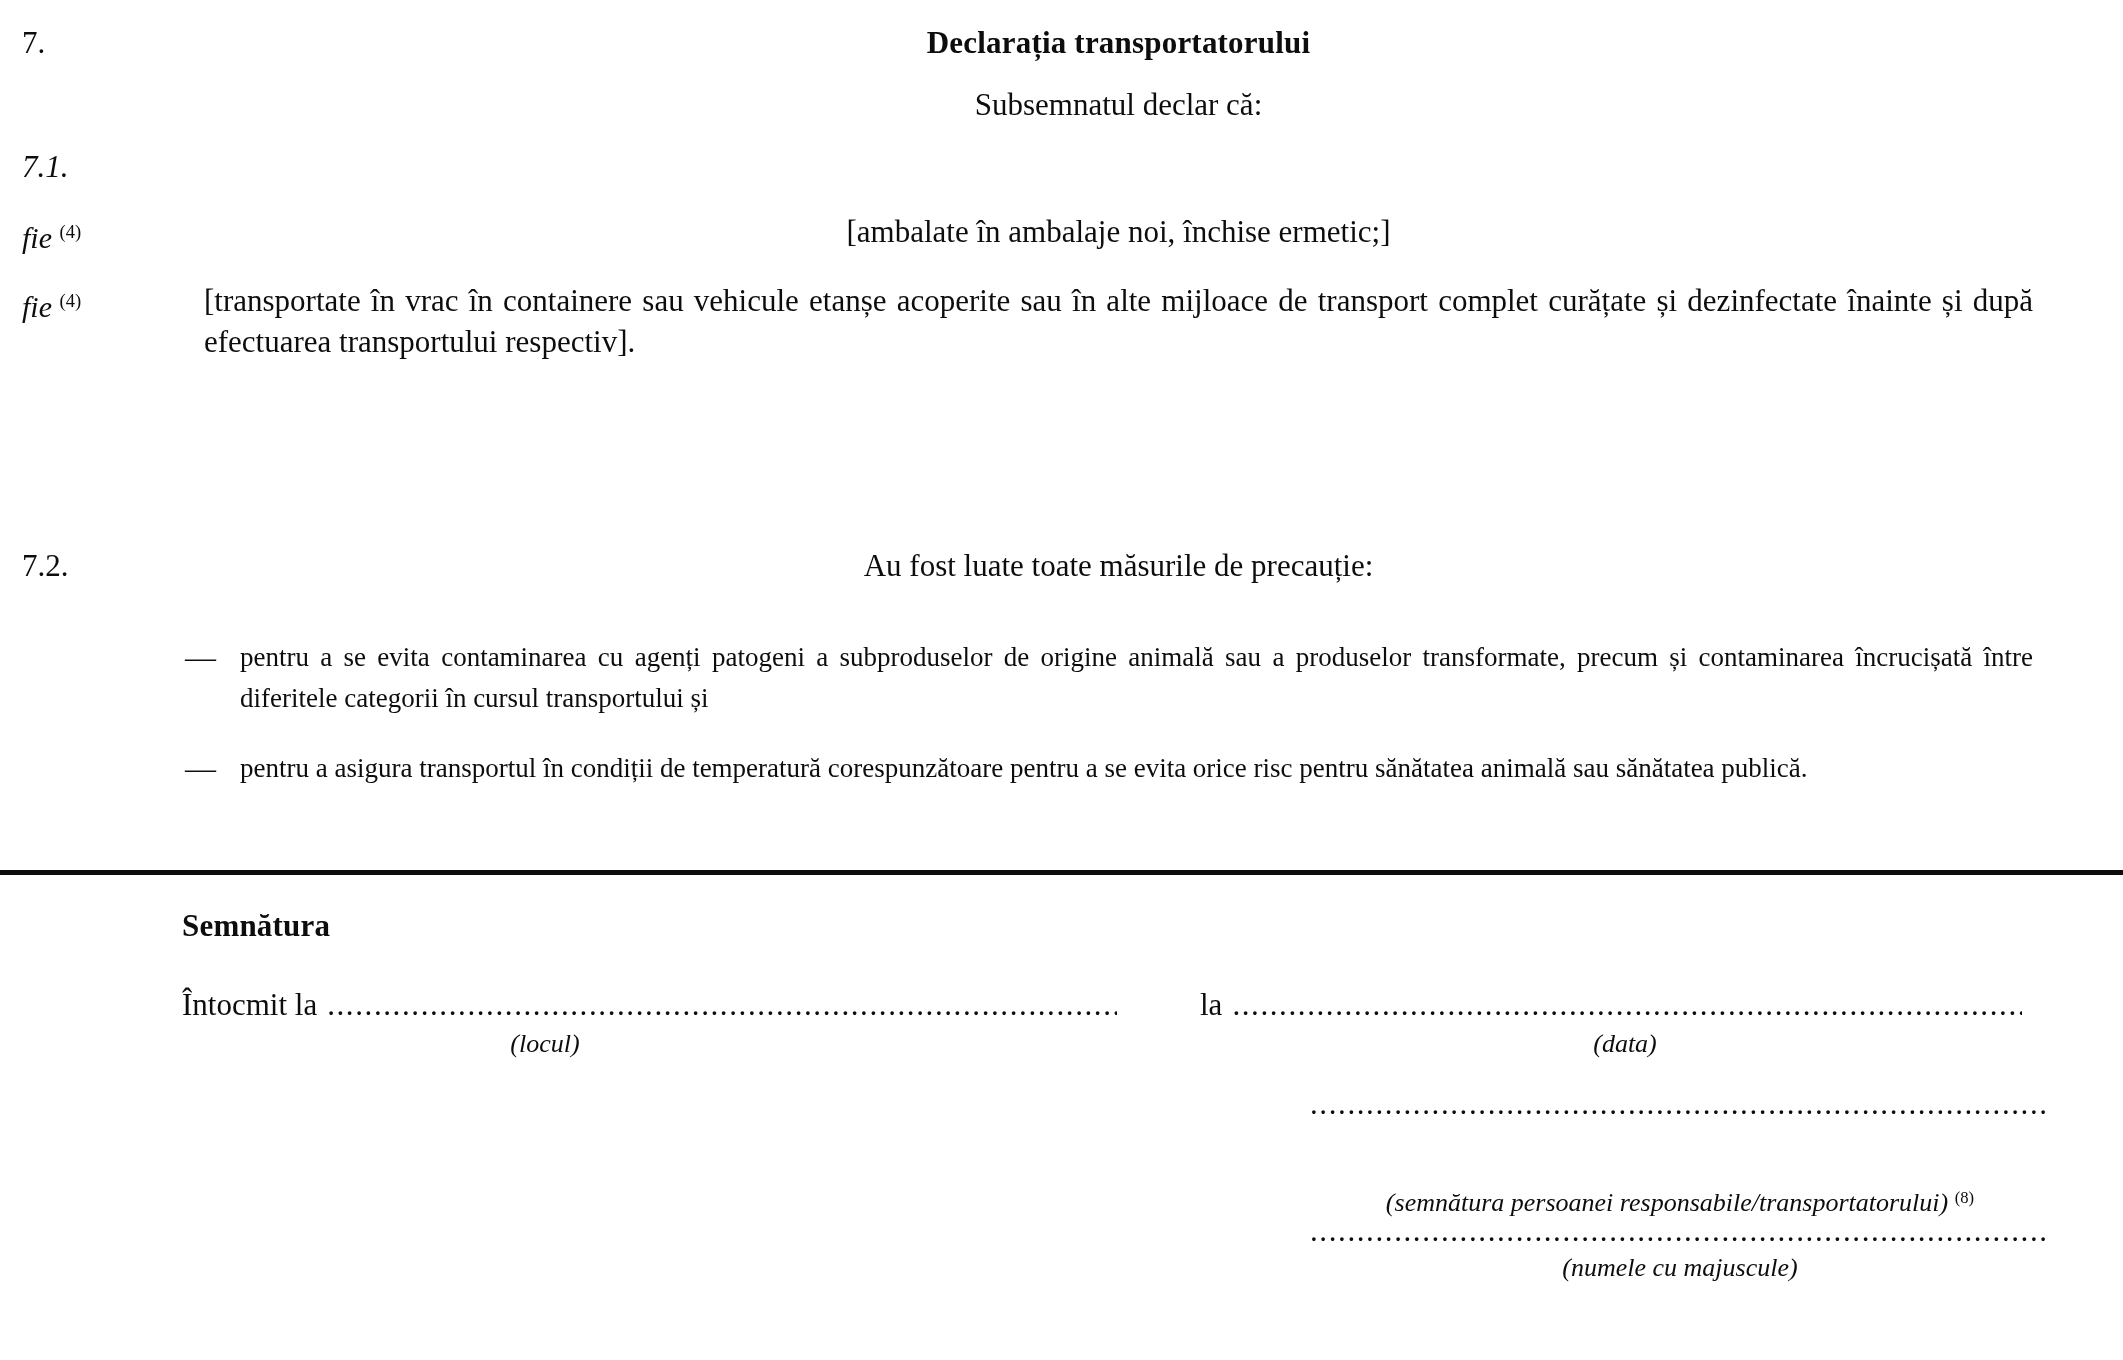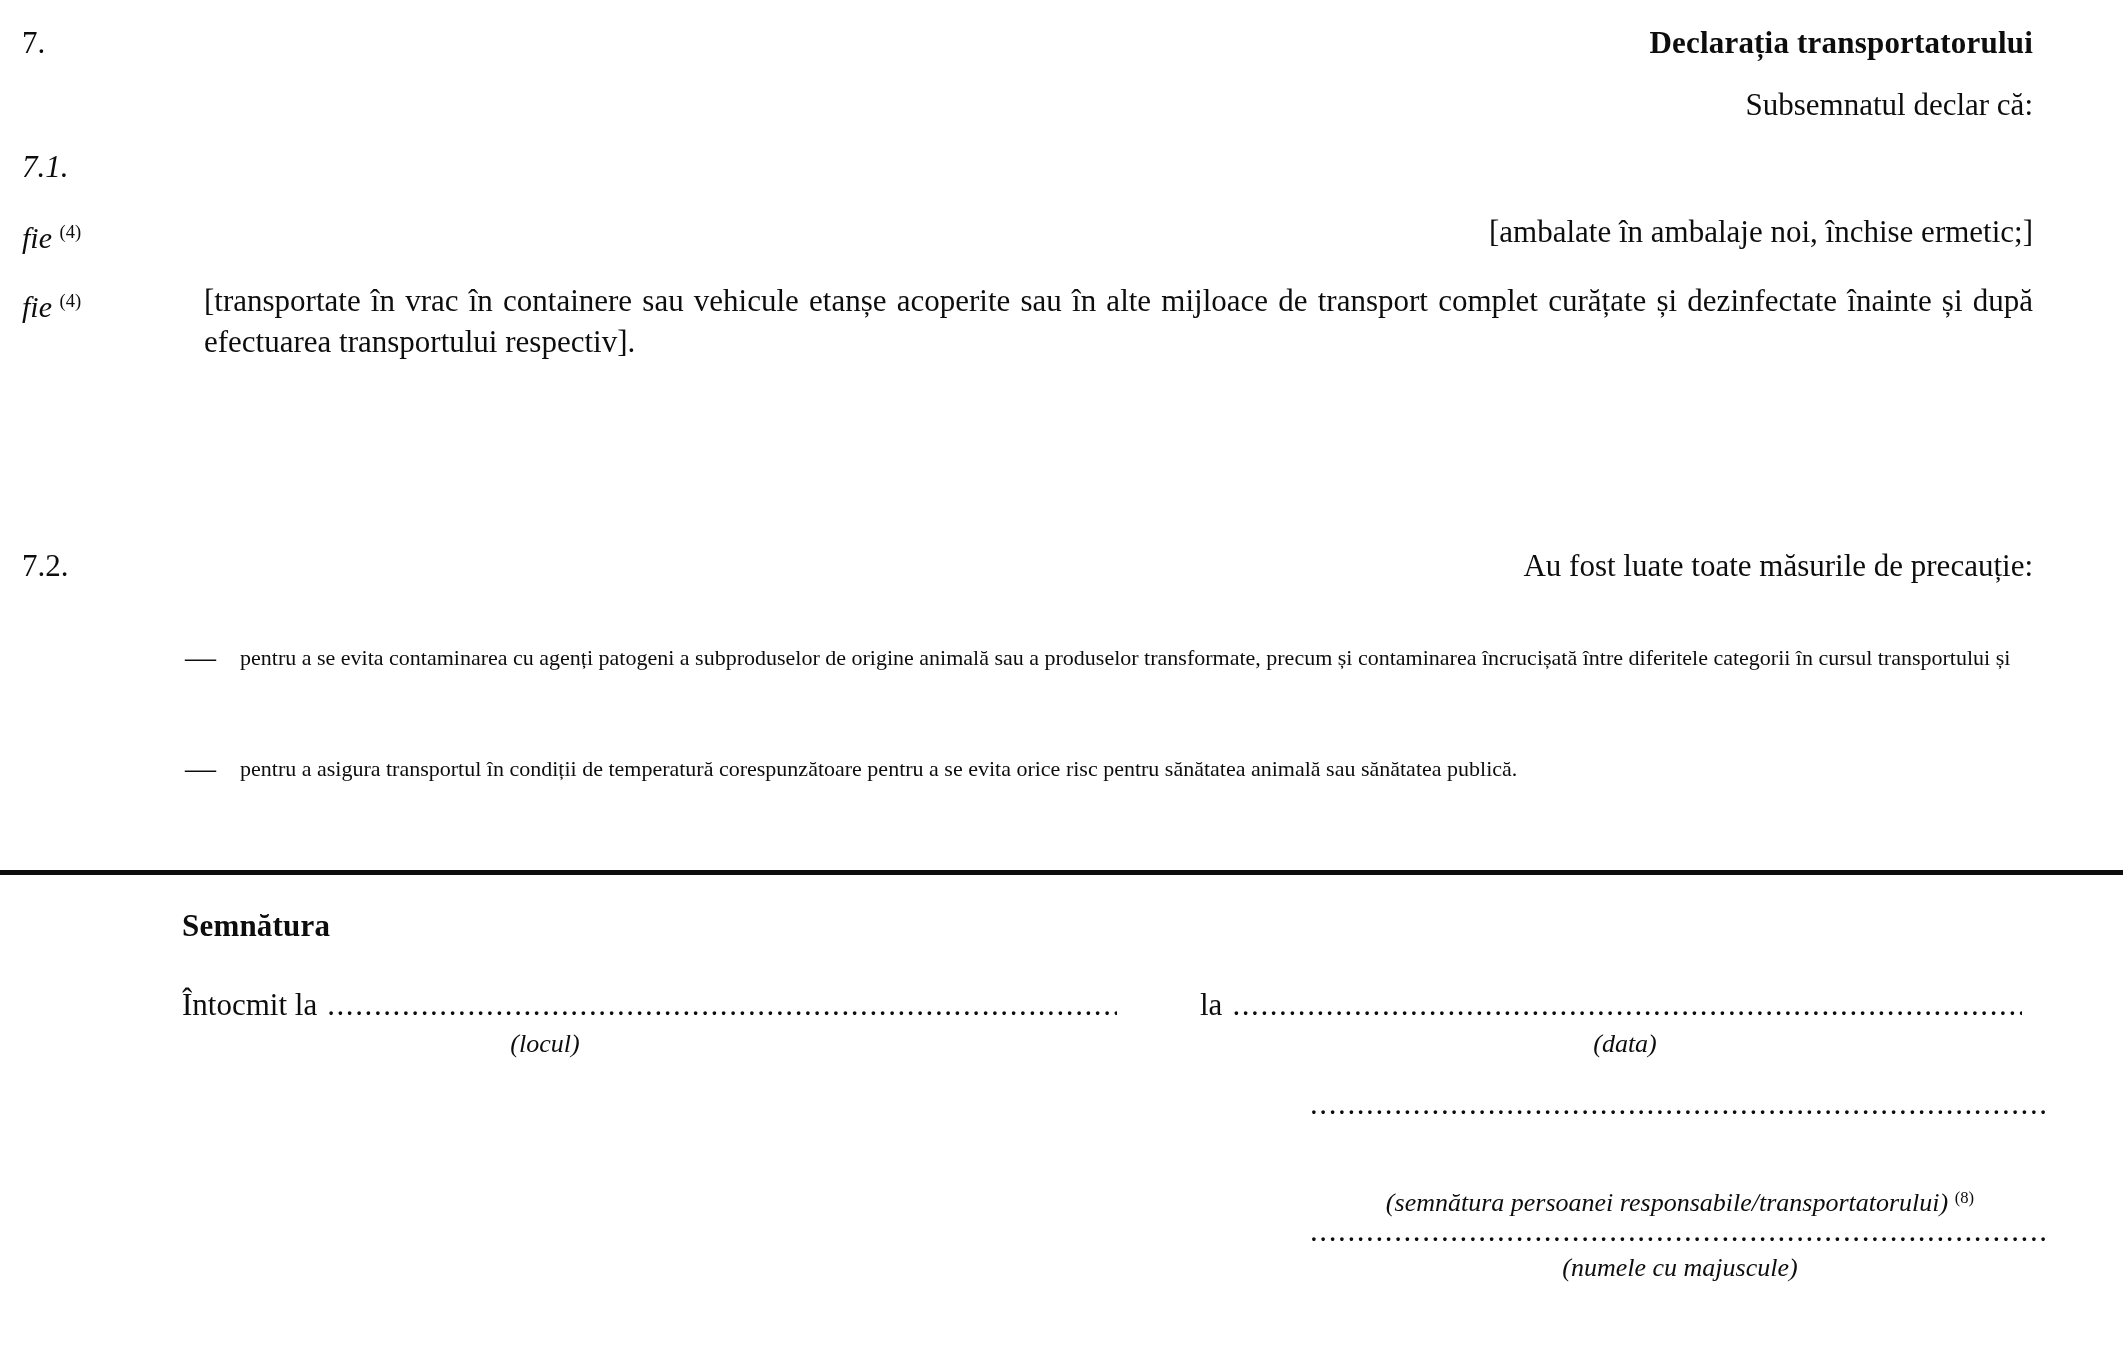--- a/index.html
+++ b/index.html
@@ -51,41 +51,41 @@
     vertical-align: 0.52em;
     letter-spacing: 0;
   }
   .body {
     margin-left: 182px;
     font-size: 31px;
     line-height: 41px;
     text-align: justify;
     text-justify: inter-word;
   }
-  .body.nojust { text-align: right; }
+  .body.nojust { text-align: center; }
   .bold { font-weight: bold; letter-spacing: .2px; }
 
   
   .bullet {
     position: absolute;
     left: 0;
     width: 2123px;
     box-sizing: border-box;
     padding-right: 90px;
   }
   .dash {
     position: absolute;
     left: 185px;
     top: 0;
     font-size: 31px;
     line-height: 41px;
   }
   .bullet .btext {
     margin-left: 240px;
-    font-size: 22px;
+    font-size: 27px;
     line-height: 41px;
     text-align: justify;
     text-justify: inter-word;
   }
 
   
   .rule {
     position: absolute;
     left: 0;
     width: 2123px;

